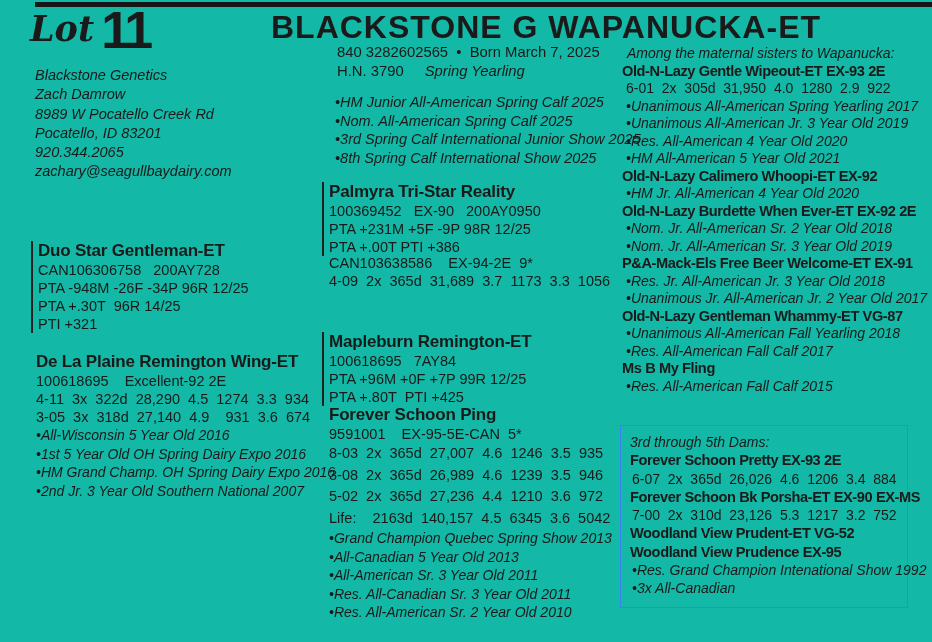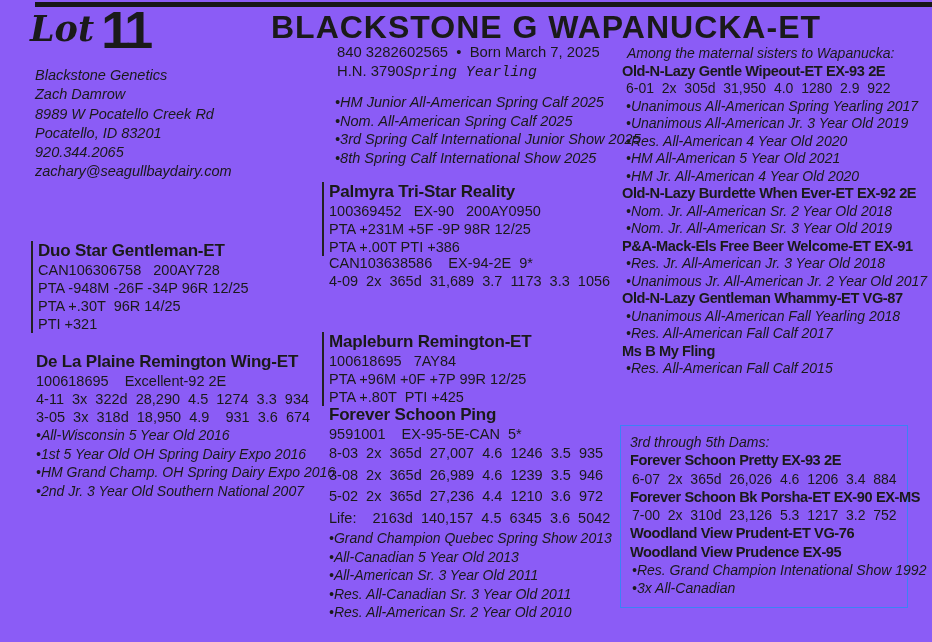--- a/index.html
+++ b/index.html
@@ -1,34 +1,34 @@
 <!DOCTYPE html>
 <html><head>
 <meta charset="utf-8">
 <style>
   html,body { margin:0; padding:0; background:#ffffff; }
   .page {
-    position:relative; width:932px; height:642px; background:#8b5cf6;
+    position:relative; width:932px; height:642px; background:#14b8a6;
     color:#1a1a1a; font-family:"Liberation Sans","DejaVu Sans",sans-serif;
     overflow:hidden;
   }
   .top-rule { position:absolute; left:35px; top:2px; width:897px; height:5px; background:#171717; }
 
   .lot { position:absolute; left:30px; top:6px; display:flex; align-items:flex-start; }
   .lot-script { font-family:"DejaVu Serif",serif; font-style:italic; font-weight:bold; font-size:35px; line-height:1; padding-top:5px; }
   .lot-num { font-size:52px; font-weight:bold; letter-spacing:-3px; line-height:1; margin-left:7px; margin-top:-2px; }
 
   .title { position:absolute; left:258px; top:9px; width:576px; text-align:center;
            font-size:32px; font-weight:bold; letter-spacing:1px; white-space:nowrap; }
 
   .consignor { position:absolute; left:35px; top:66px; font-style:italic; font-size:14.5px; line-height:19.3px; }
 
   .reg-line { position:absolute; left:337px; top:44px; font-size:14.8px; white-space:pre; }
   .hn-line  { position:absolute; left:337px; top:63px; font-size:14.8px; }
-  .hn-line .age { font-style:italic; margin-left:0;font-family:Liberation Mono, monospace; }
+  .hn-line .age { font-style:italic; margin-left:21px; }
 
   .awards { position:absolute; left:335px; top:93px; font-size:14.5px; line-height:18.6px; font-style:italic; }
 
   .bullet::before { content:"\2022"; }
 
   .ped-block { position:absolute; font-size:14.5px; }
   .ped-block.bar { border-left:2px solid #222; padding-left:5px; }
   .ped-name { font-size:17px; font-weight:bold; line-height:20px; letter-spacing:-0.2px; white-space:nowrap; }
   .ped-line { white-space:pre; line-height:18px; }
   .ped-line.wide { line-height:21.5px; }
@@ -95,21 +95,21 @@
     <div class="ped-line">CAN106306758   200AY728</div>
     <div class="ped-line">PTA -948M -26F -34P 96R 12/25</div>
     <div class="ped-line">PTA +.30T  96R 14/25</div>
     <div class="ped-line">PTI +321</div>
   </div>
 
   <div class="ped-block blk-dam-left">
     <div class="ped-name">De La Plaine Remington Wing-ET</div>
     <div class="ped-line">100618695    Excellent-92 2E</div>
     <div class="ped-line">4-11  3x  322d  28,290  4.5  1274  3.3  934</div>
-    <div class="ped-line">3-05  3x  318d  18,950  4.9    931  3.6  674</div>
+    <div class="ped-line">3-05  3x  318d  27,140  4.9    931  3.6  674</div>
     <div class="ped-bullet bullet">All-Wisconsin 5 Year Old 2016</div>
     <div class="ped-bullet bullet">1st 5 Year Old OH Spring Dairy Expo 2016</div>
     <div class="ped-bullet bullet">HM Grand Champ. OH Spring Dairy Expo 2016</div>
     <div class="ped-bullet bullet">2nd Jr. 3 Year Old Southern National 2007</div>
   </div>
 
   <div class="ped-block bar blk-sire-mid1">
     <div class="ped-name">Palmyra Tri-Star Reality</div>
     <div class="ped-line">100369452   EX-90   200AY0950</div>
     <div class="ped-line">PTA +231M +5F -9P 98R 12/25</div>
@@ -145,20 +145,21 @@
   <div class="sisters">
     <div class="sis-heading">Among the maternal sisters to Wapanucka:</div>
 
     <div class="sis-name">Old-N-Lazy Gentle Wipeout-ET EX-93 2E</div>
     <div class="sis-rec">6-01  2x  305d  31,950  4.0  1280  2.9  922</div>
     <div class="sis-bullet bullet">Unanimous All-American Spring Yearling 2017</div>
     <div class="sis-bullet bullet">Unanimous All-American Jr. 3 Year Old 2019</div>
     <div class="sis-bullet bullet">Res. All-American 4 Year Old 2020</div>
     <div class="sis-bullet bullet">HM All-American 5 Year Old 2021</div>
 
+    <div class="sis-name">Old-N-Lazy Calimero Whoopi-ET EX-92</div>
     <div class="sis-bullet bullet">HM Jr. All-American 4 Year Old 2020</div>
 
     <div class="sis-name">Old-N-Lazy Burdette When Ever-ET EX-92 2E</div>
     <div class="sis-bullet bullet">Nom. Jr. All-American Sr. 2 Year Old 2018</div>
     <div class="sis-bullet bullet">Nom. Jr. All-American Sr. 3 Year Old 2019</div>
 
     <div class="sis-name">P&amp;A-Mack-Els Free Beer Welcome-ET EX-91</div>
     <div class="sis-bullet bullet">Res. Jr. All-American Jr. 3 Year Old 2018</div>
     <div class="sis-bullet bullet">Unanimous Jr. All-American Jr. 2 Year Old 2017</div>
 
@@ -172,19 +173,19 @@
 
   <div class="dams-box">
     <div class="box-heading">3rd through 5th Dams:</div>
 
     <div class="box-name">Forever Schoon Pretty EX-93 2E</div>
     <div class="box-rec">6-07  2x  365d  26,026  4.6  1206  3.4  884</div>
 
     <div class="box-name">Forever Schoon Bk Porsha-ET EX-90 EX-MS</div>
     <div class="box-rec">7-00  2x  310d  23,126  5.3  1217  3.2  752</div>
 
-    <div class="box-name">Woodland View Prudent-ET VG-76</div>
+    <div class="box-name">Woodland View Prudent-ET VG-52</div>
     <div class="box-name">Woodland View Prudence EX-95</div>
     <div class="box-bullet bullet">Res. Grand Champion Intenational Show 1992</div>
     <div class="box-bullet bullet">3x All-Canadian</div>
   </div>
 
 </div>
 
 </body></html>

